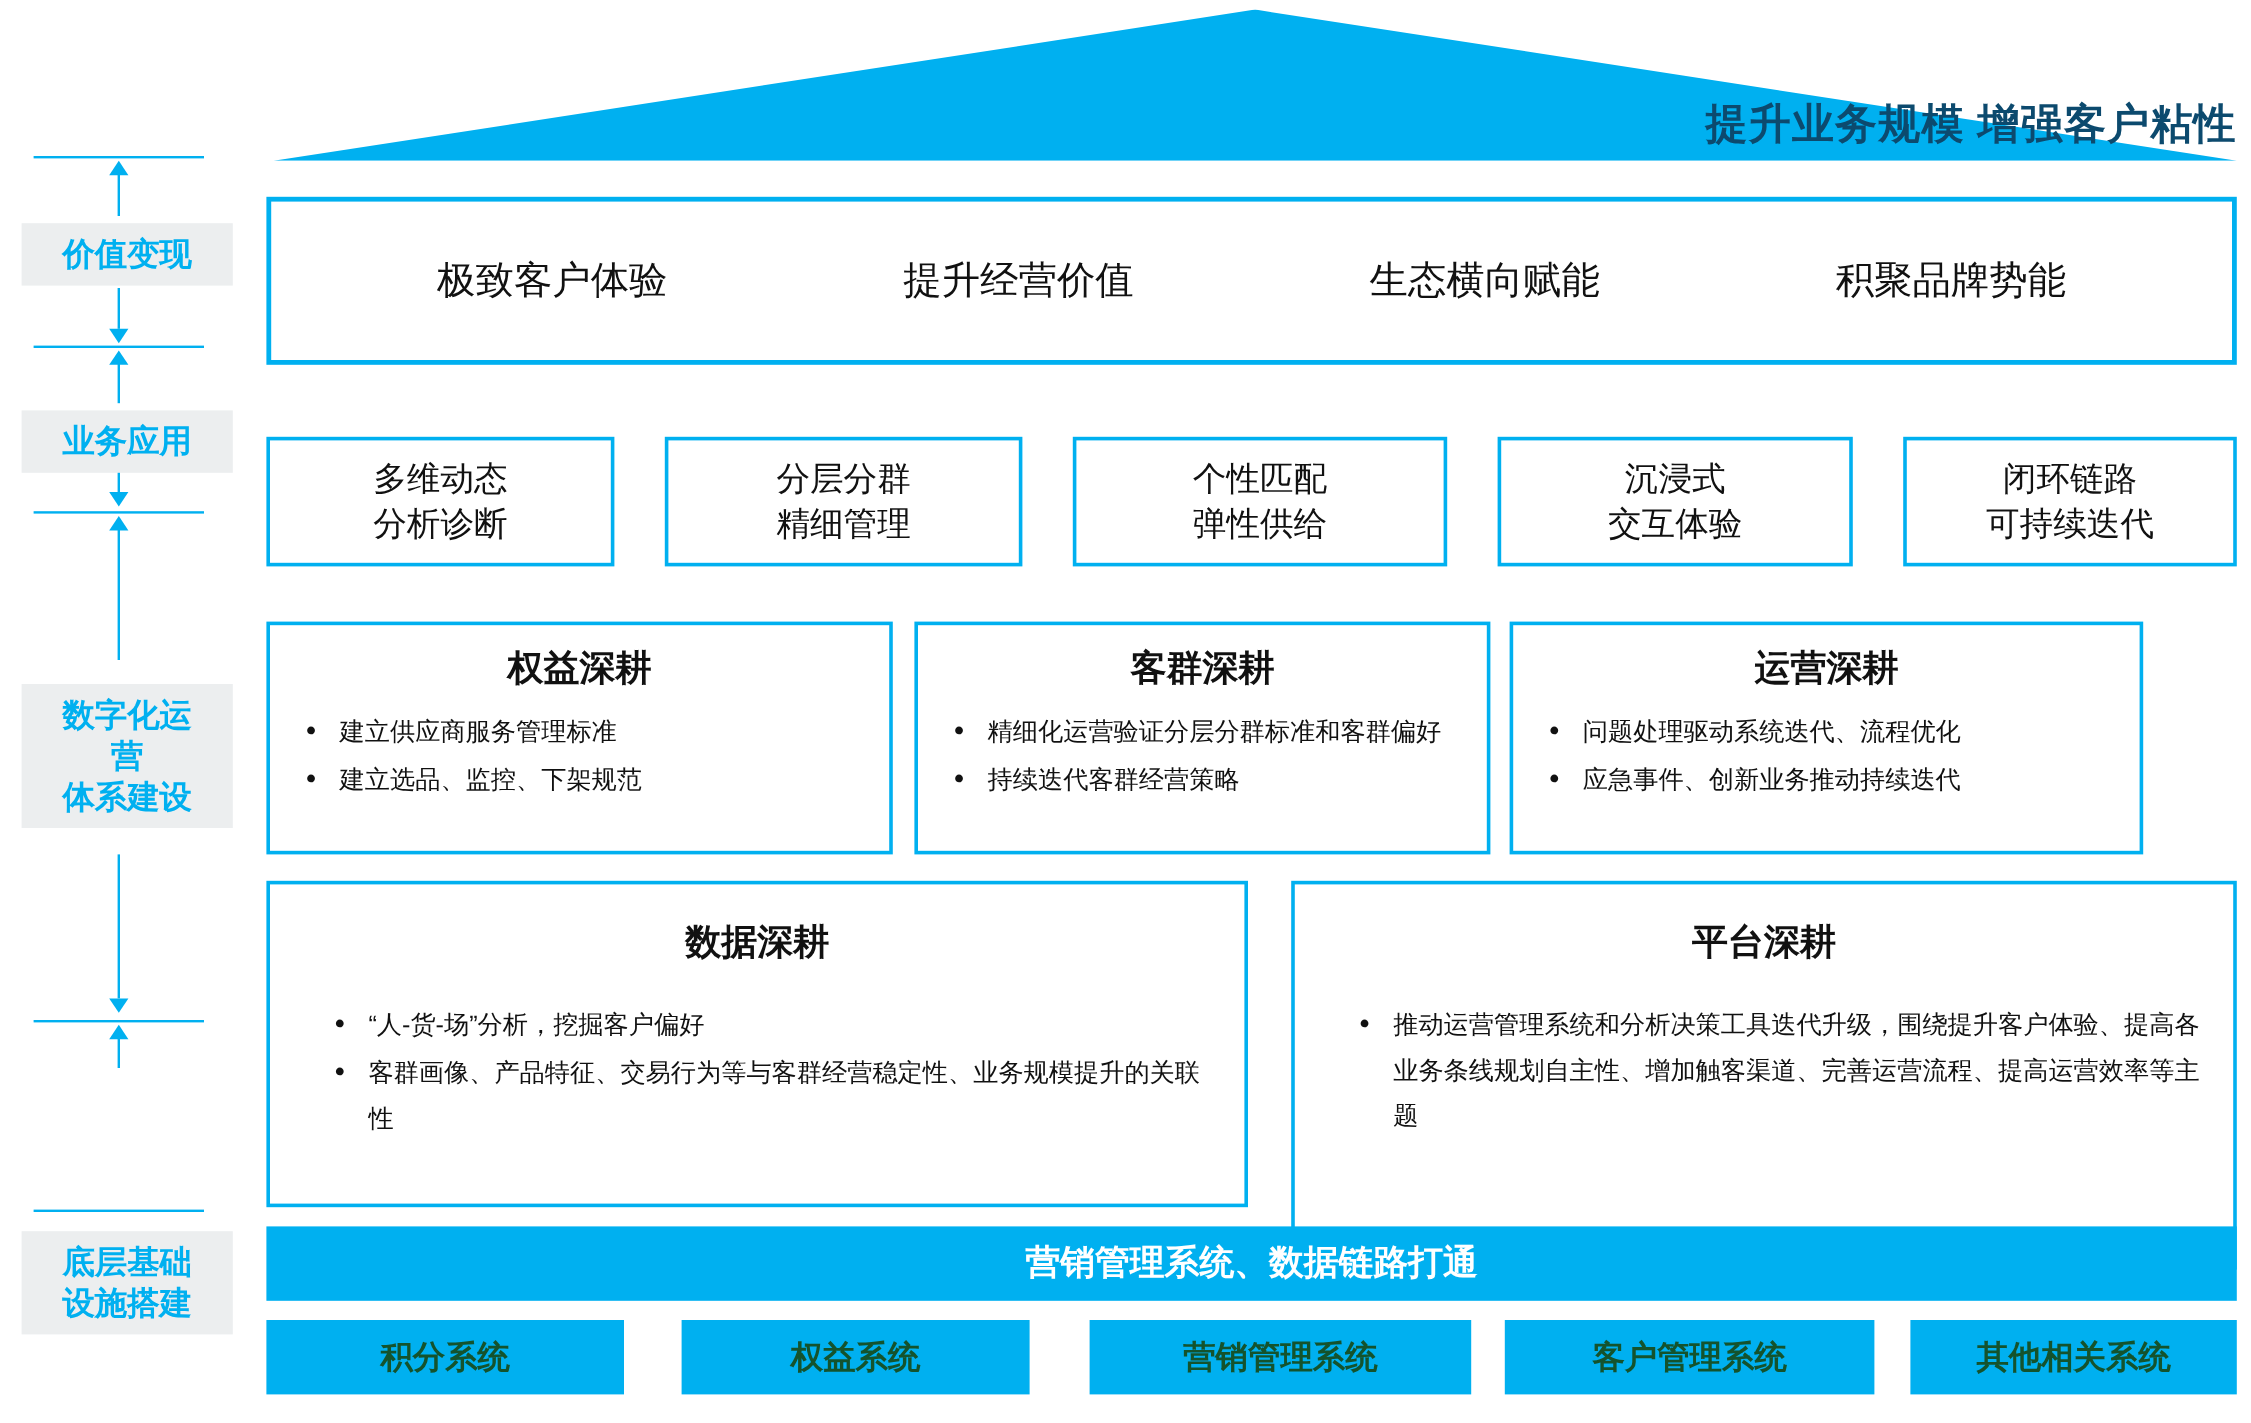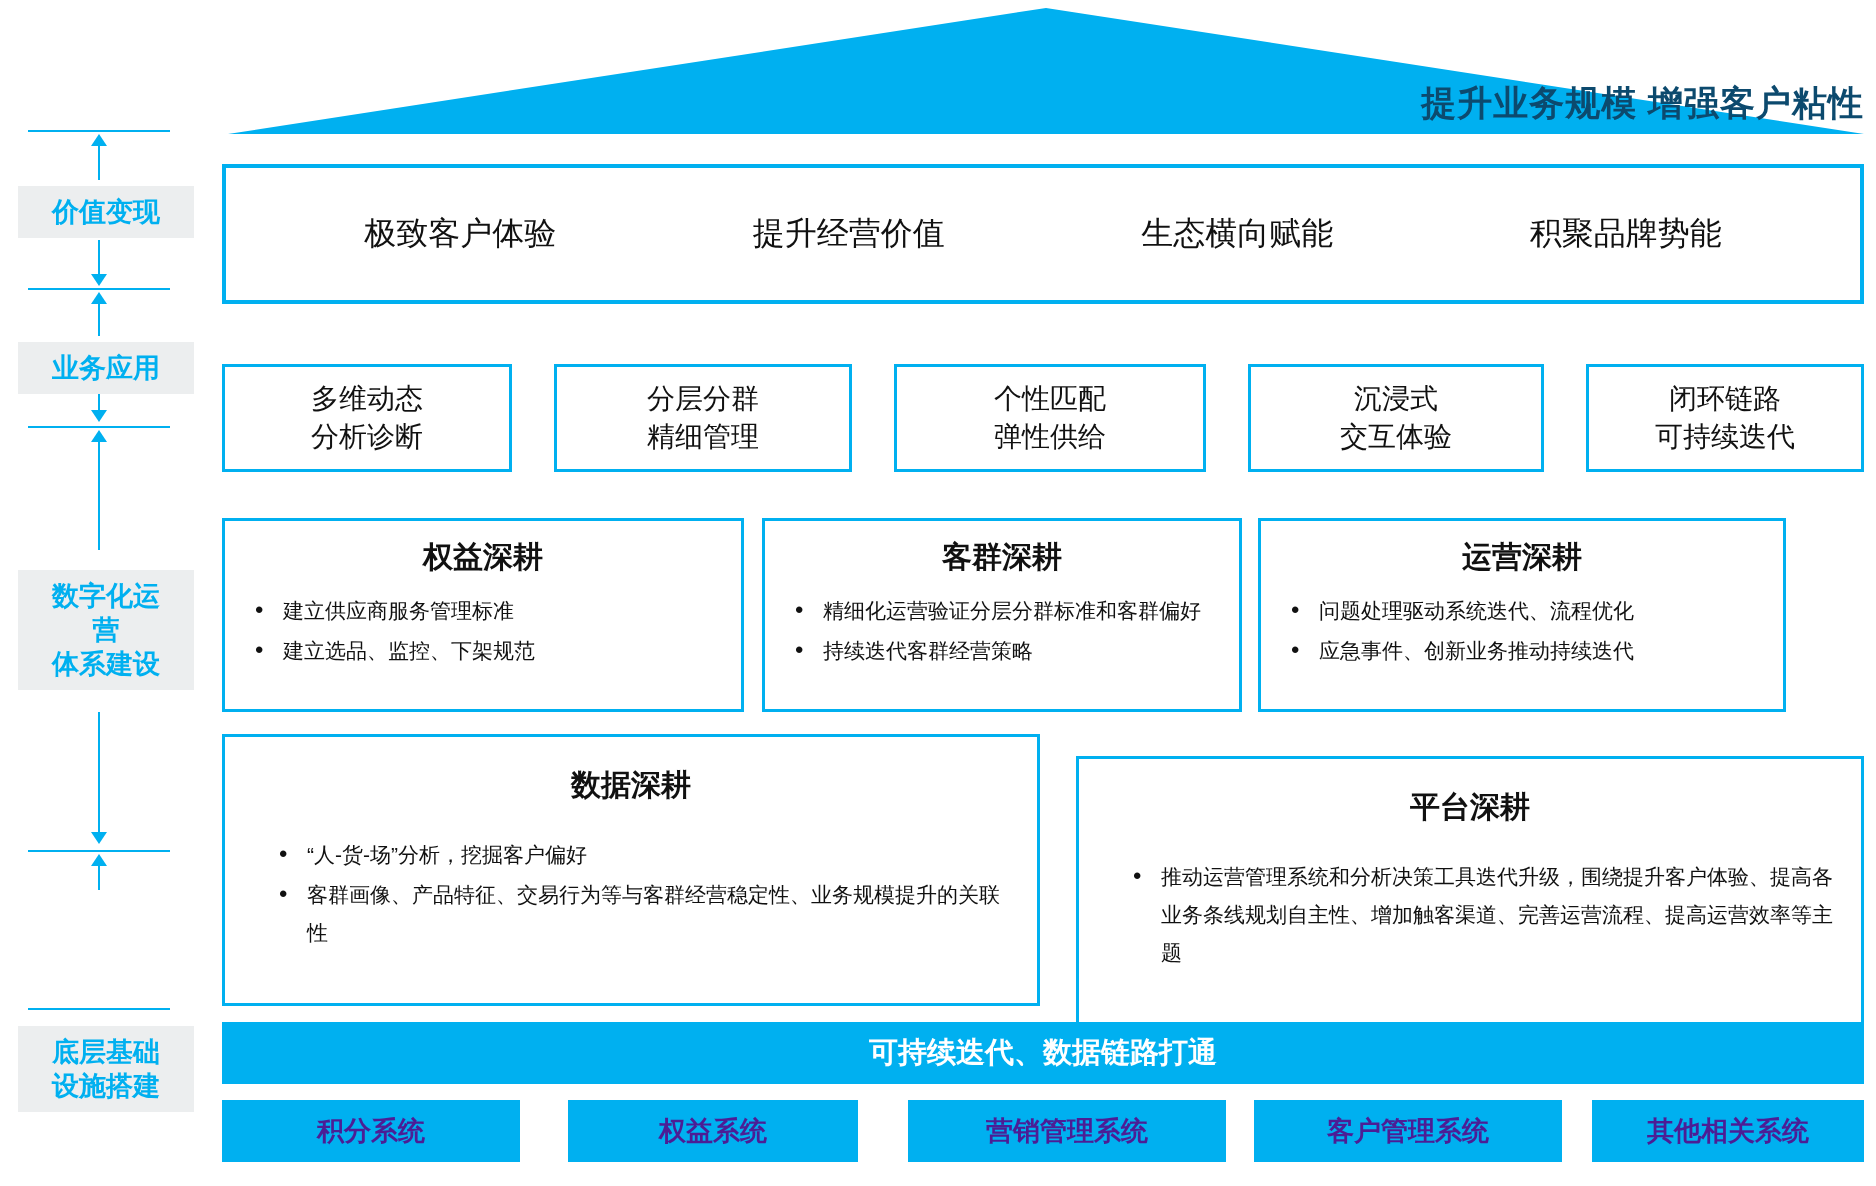--- a/index.html
+++ b/index.html
@@ -172,21 +172,21 @@
     font-weight: bold;
     display: flex;
     align-items: center;
     justify-content: center;
   }
   .sys-box {
     position: absolute;
     top: 1100px;
     height: 62px;
     background: #00b0f0;
-    color: #4c1d95;
+    color: #14532d;
     font-size: 27px;
     font-weight: bold;
     display: flex;
     align-items: center;
     justify-content: center;
   }
 </style>
 </head>
 <body>
 
@@ -278,28 +278,28 @@
   </div>
 
   <div class="box deep-box" style="left:222px;top:734px;width:818px;height:272px;padding-top:28px;">
     <div class="deep-title" style="margin-bottom:30px;">数据深耕</div>
     <ul class="deep-list" style="padding-left:24px;">
       <li>“人-货-场”分析，挖掘客户偏好</li>
       <li>客群画像、产品特征、交易行为等与客群经营稳定性、业务规模提升的关联性</li>
     </ul>
   </div>
 
-  <div class="box deep-box" style="left:1076px;top:734px;width:788px;height:324px;padding-top:28px;margin-top:22px;">
+  <div class="box deep-box" style="left:1076px;top:734px;width:788px;height:324px;padding-top:28px;">
     <div class="deep-title" style="margin-bottom:30px;">平台深耕</div>
     <ul class="deep-list" style="padding-left:24px;">
       <li>推动运营管理系统和分析决策工具迭代升级，围绕提升客户体验、提高各业务条线规划自主性、增加触客渠道、完善运营流程、提高运营效率等主题</li>
     </ul>
   </div>
 
-  <div class="bottom-bar">可持续迭代、数据链路打通</div>
+  <div class="bottom-bar">营销管理系统、数据链路打通</div>
 
   <div class="sys-box" style="left:222px;width:298px;">积分系统</div>
   <div class="sys-box" style="left:568px;width:290px;">权益系统</div>
   <div class="sys-box" style="left:908px;width:318px;">营销管理系统</div>
   <div class="sys-box" style="left:1254px;width:308px;">客户管理系统</div>
   <div class="sys-box" style="left:1592px;width:272px;">其他相关系统</div>
 
 </div>
 
 </body></html>

